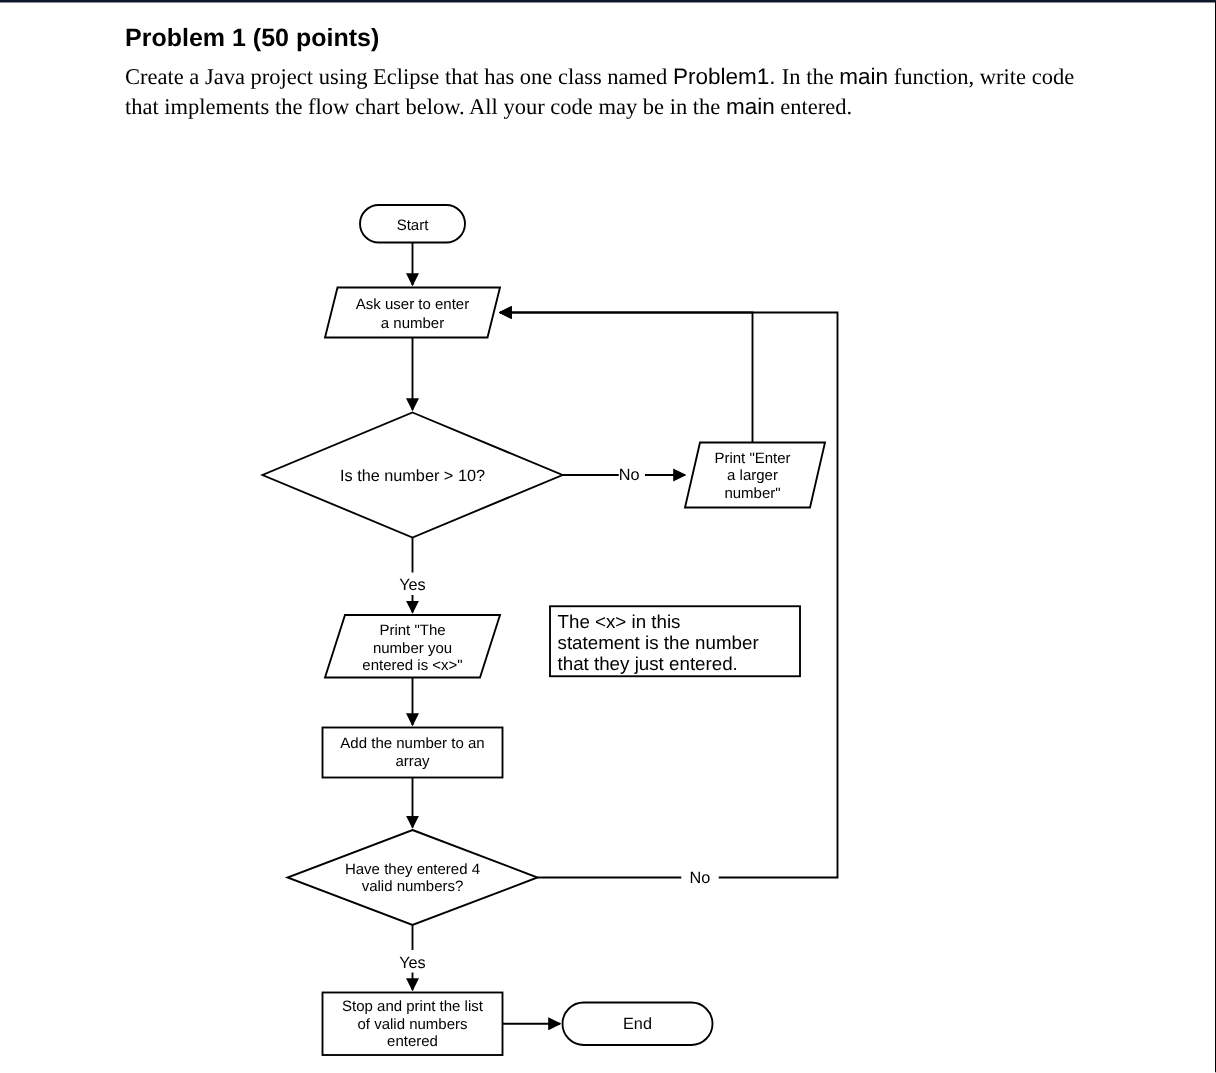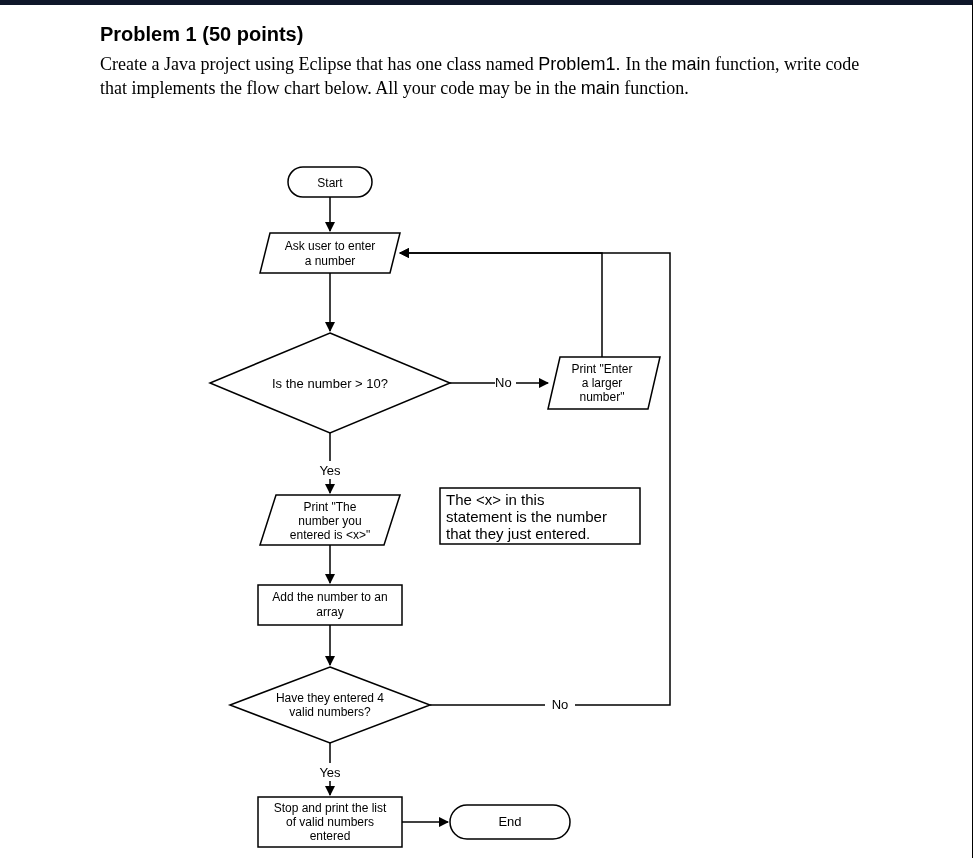--- a/index.html
+++ b/index.html
@@ -7,21 +7,21 @@
     padding: 0;
     background: #fff;
     font-family: "Times New Roman", Times, serif;
     color: #000;
   }
   .page {
     width: 973px;
     height: 858px;
     position: relative;
     box-sizing: border-box;
-    border-top: 5px solid #0f172a;
+    border-top: 2px solid #0f172a;
     border-right: 1px solid #000;
   }
   .header {
     position: absolute;
     left: 100px;
     top: 18px;
     width: 790px;
   }
   .title {
     font-family: Arial, Helvetica, sans-serif;
@@ -55,21 +55,21 @@
   }
 </style>
 </head>
 <body>
 
 <div class="page">
 
   <div class="header">
     <div class="title">Problem 1 (50 points)</div>
     <div class="desc">
-      <span>Create a Java project using Eclipse that has one class named </span><span class="mono">Problem1. </span><span>  In the </span><span class="mono">main</span><span> function, write code that implements the flow chart below. All your code may be in the </span><span class="mono">main</span><span> function.</span>
+      <span>Create a Java project using Eclipse that has one class named </span><span class="mono">Problem1. </span><span>  In the </span><span class="mono">main</span><span> function, write code that implements the flow chart below. All your code may be in the </span><span class="mono">main</span><span> entered.</span>
     </div>
   </div>
 
   <svg width="973" height="858">
     <defs>
       <marker id="arrow" viewBox="0 0 10 10" refX="9" refY="5" markerWidth="7" markerHeight="7" orient="auto-start-reverse">
         <path d="M 0 0 L 10 5 L 0 10 z" fill="#000"></path>
       </marker>
     </defs>
 

